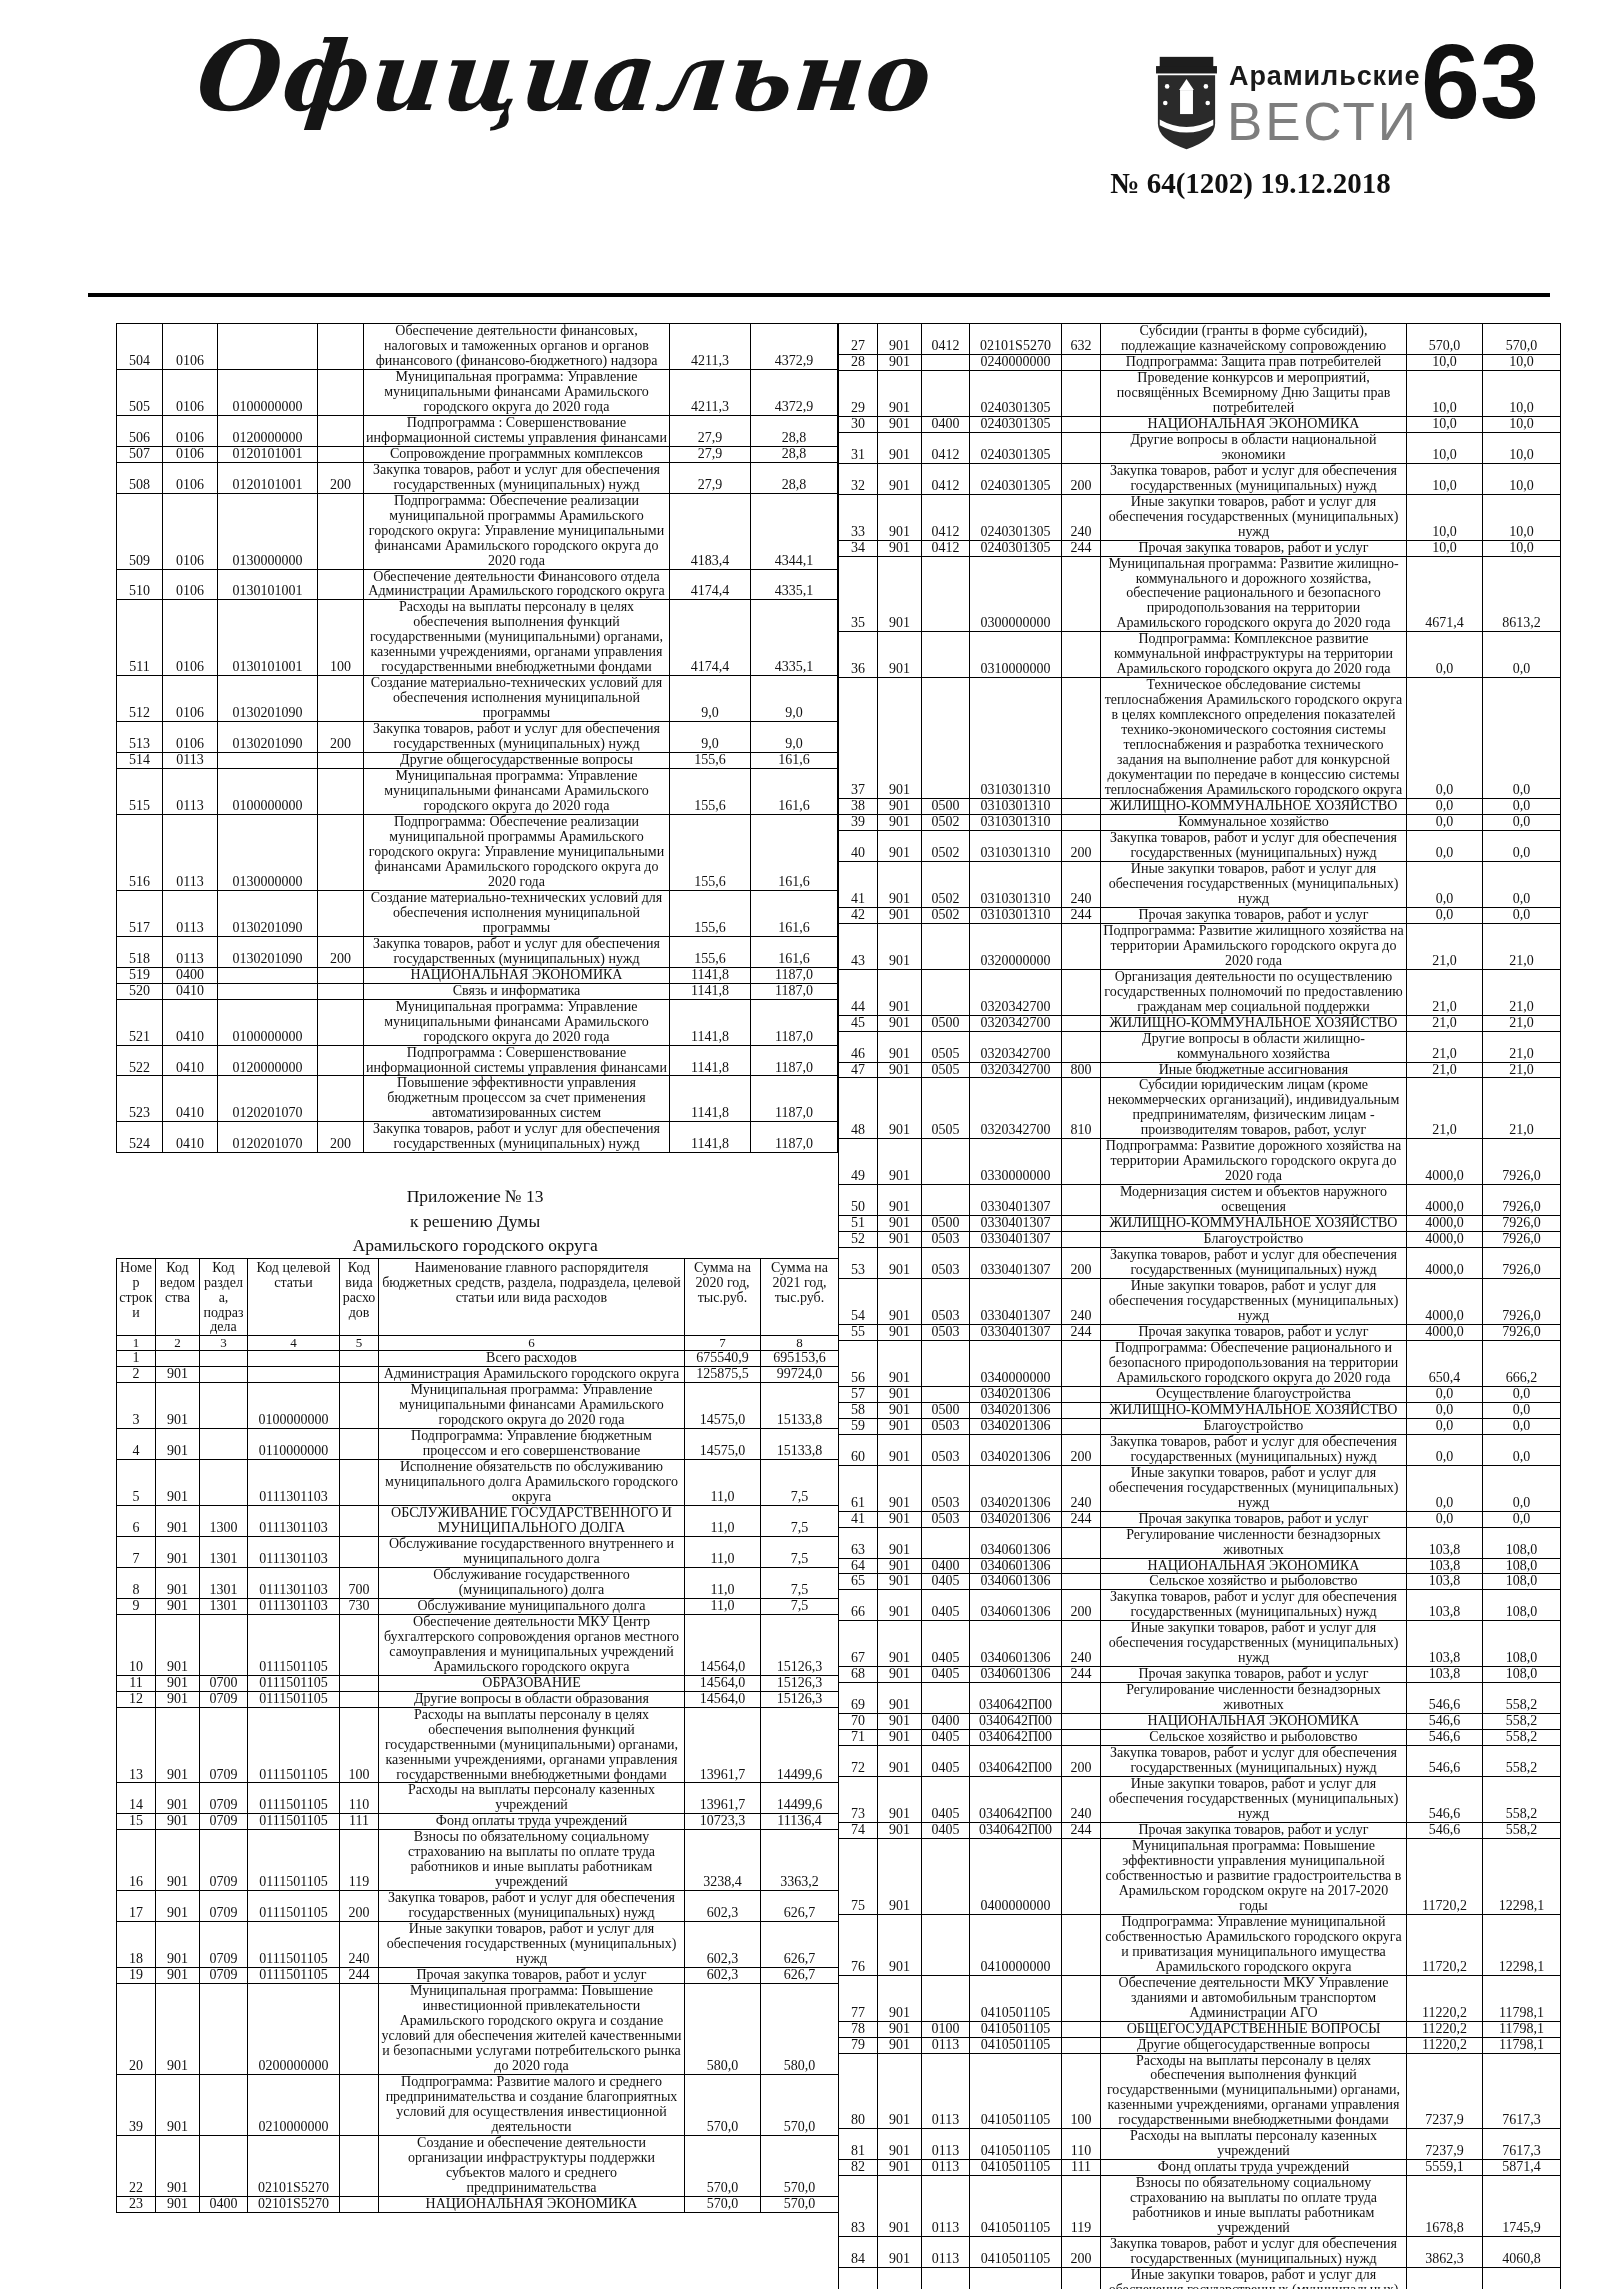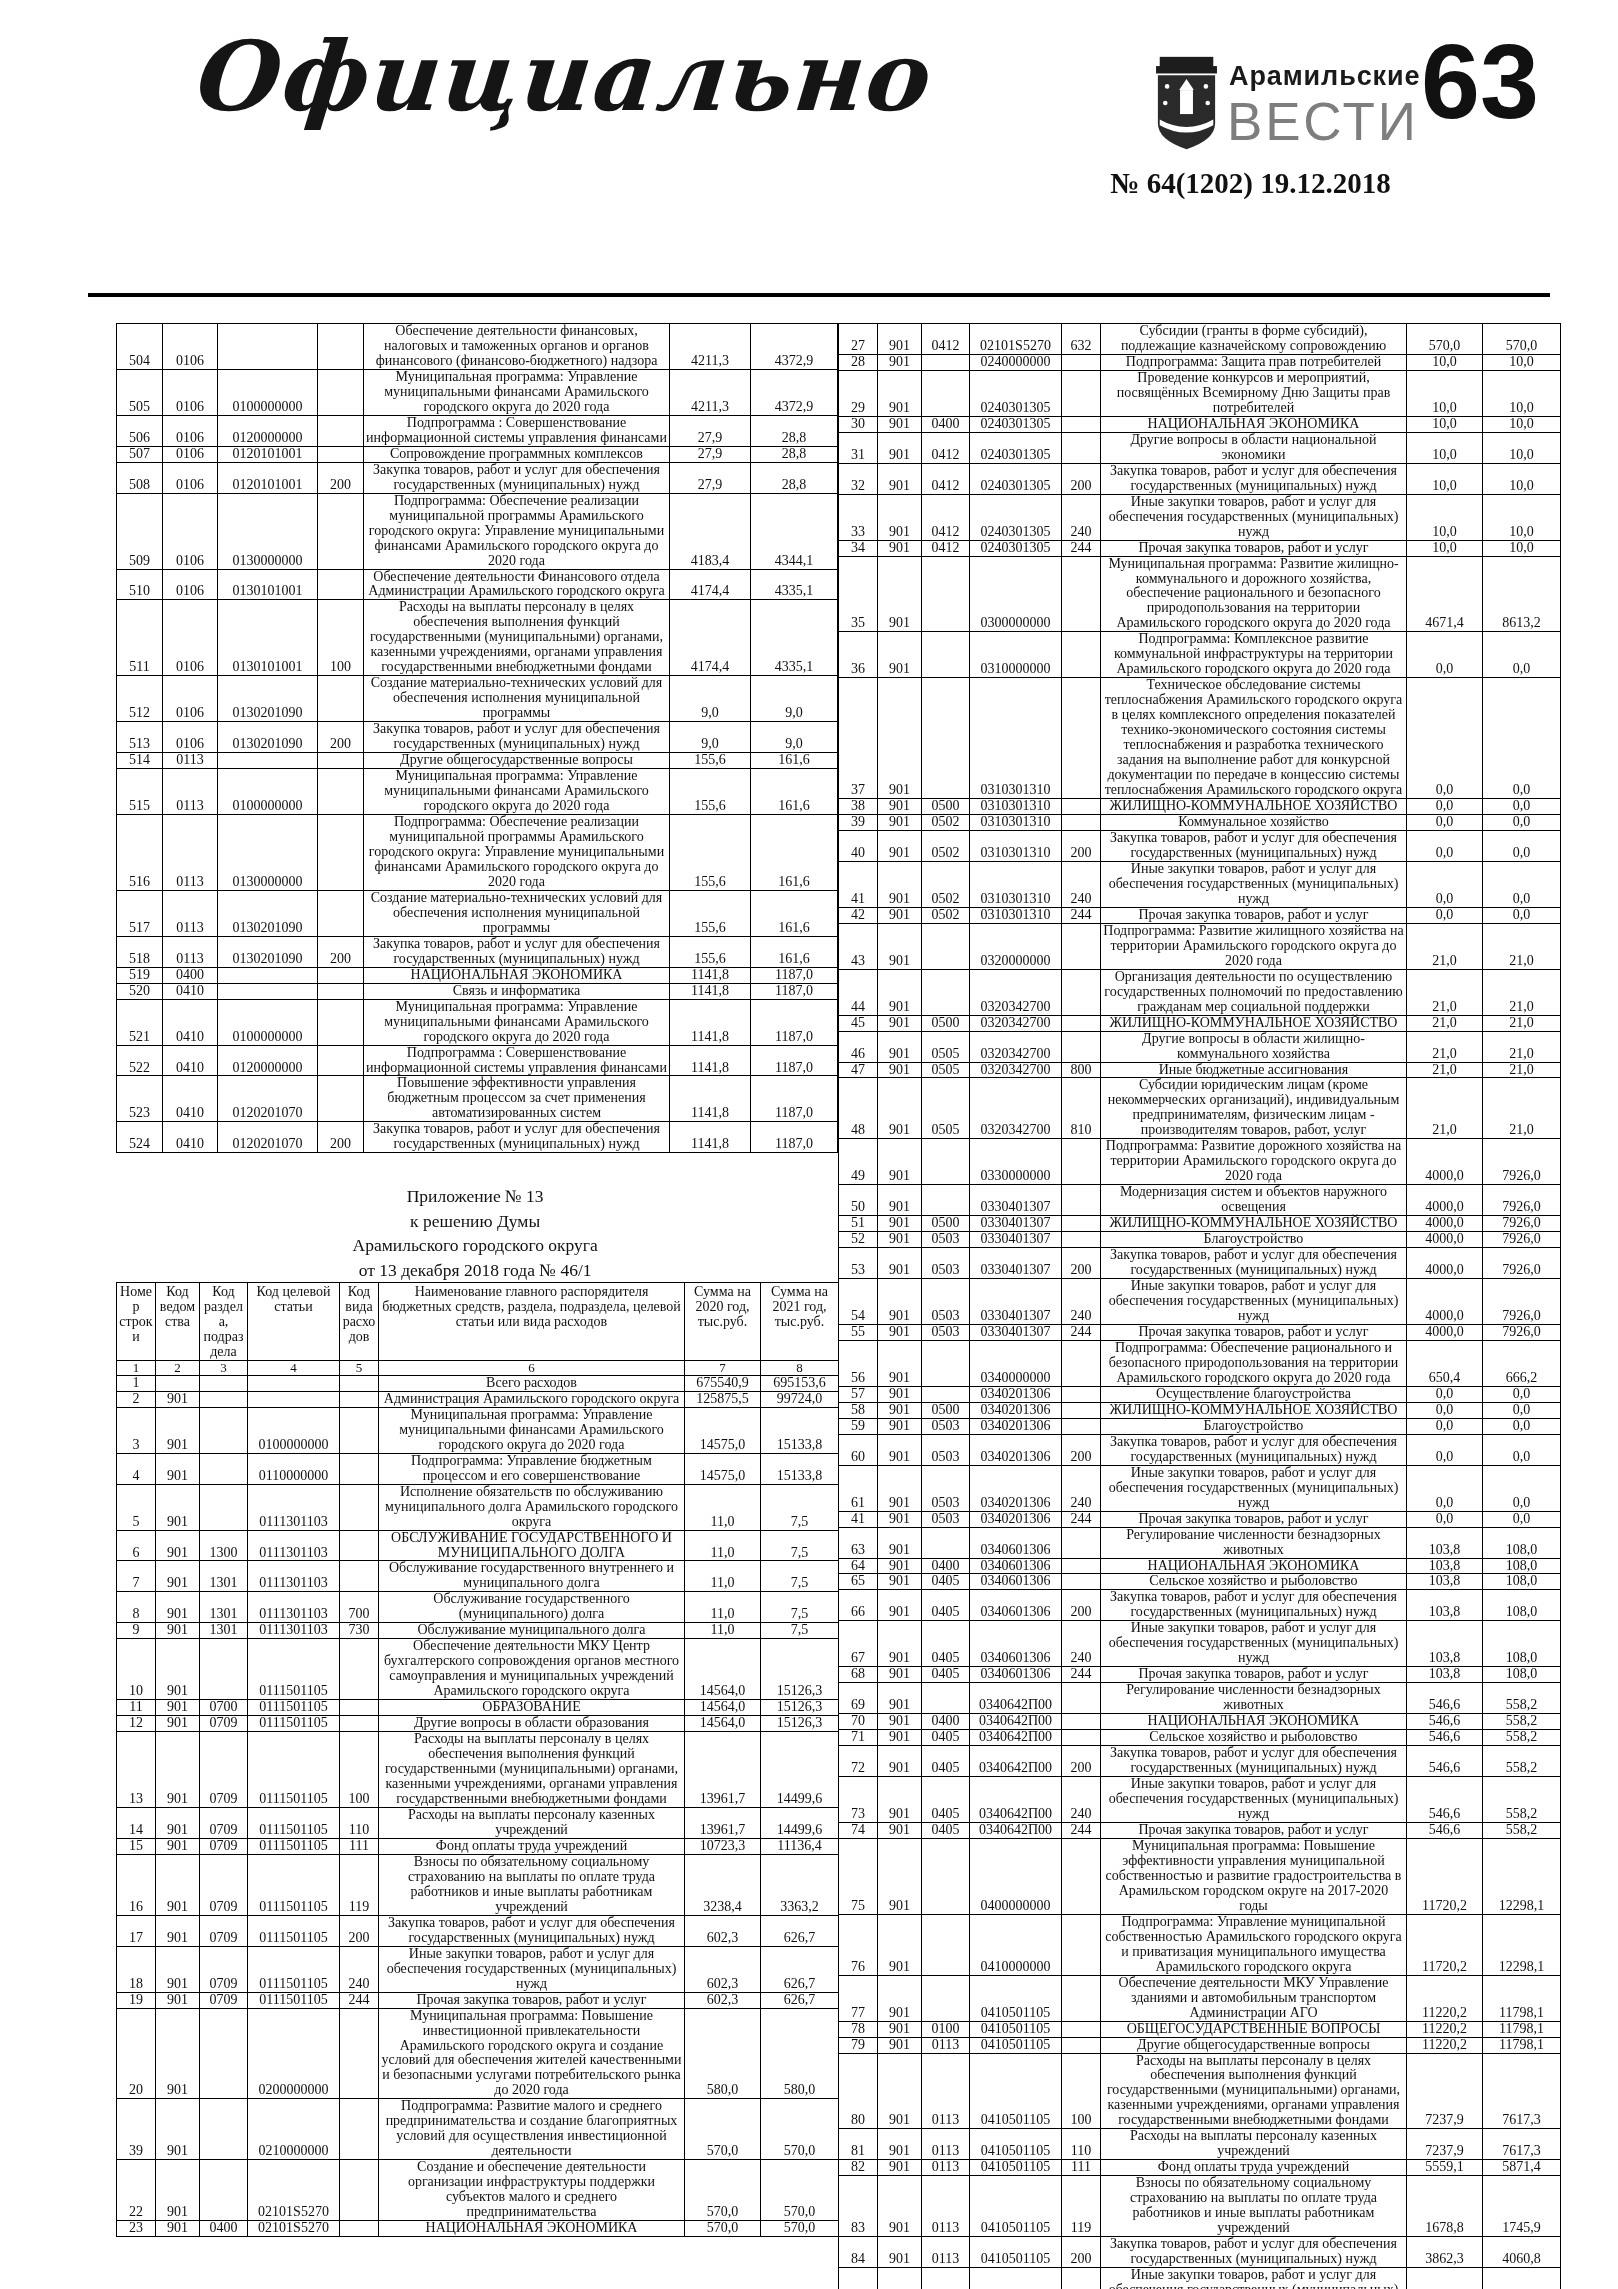--- a/index.html
+++ b/index.html
@@ -269,21 +269,20 @@
     <td>1141,8</td>
     <td>1187,0</td>
   </tr>
         </tbody>
     </table>
 
     <div class="annex">
       <div>Приложение № 13</div>
       <div>к решению Думы</div>
       <div>Арамильского городского округа</div>
-      <div>от 13 декабря 2018 года № 46/1</div>
     </div>
 
 
     <table class="t">
       <colgroup>
         <col class="w2-0">
           <col class="w2-1">
           <col class="w2-2">
           <col class="w2-3">
         <col class="w2-4">

